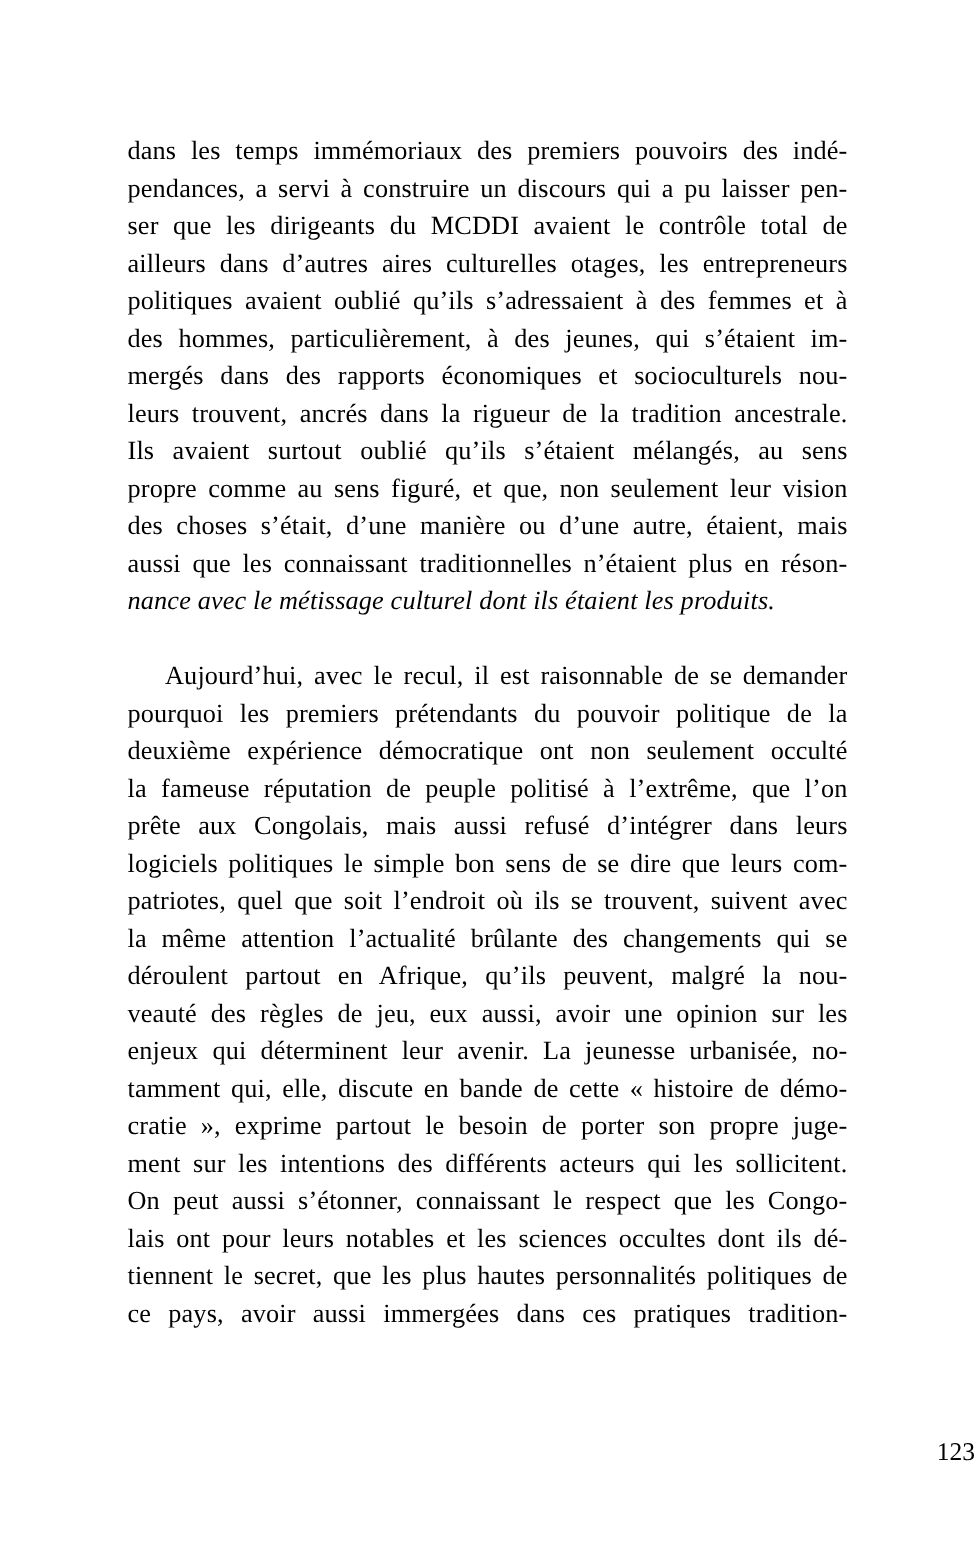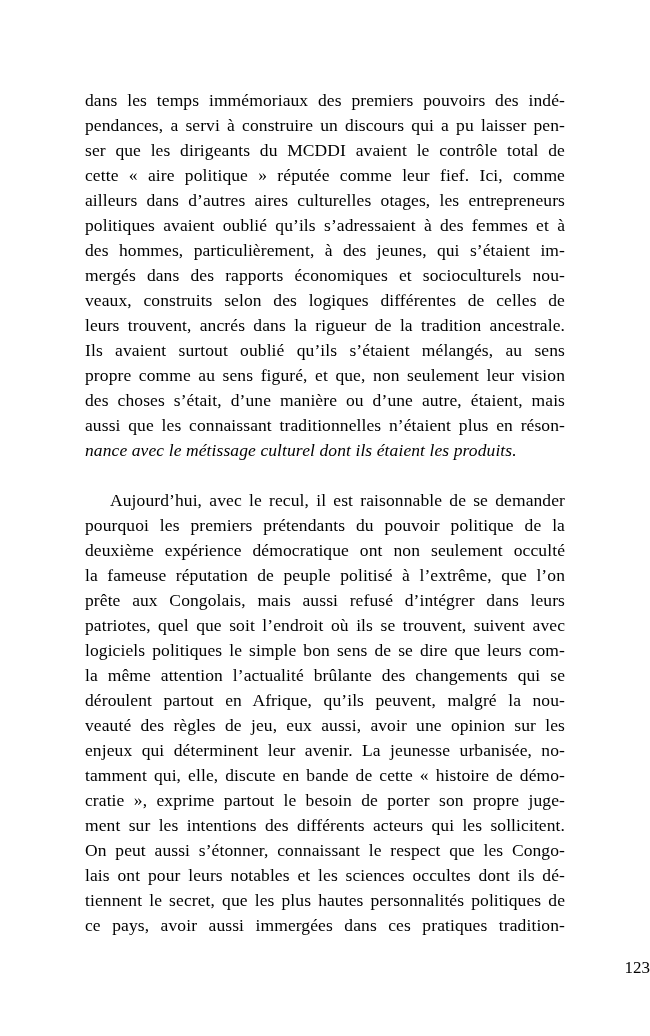--- a/index.html
+++ b/index.html
@@ -59,41 +59,39 @@
 </style>
 </head>
 <body>
 
 <div class="page">
   <div class="text-block">
       <div class="paragraph">
         <div class="line">dans les temps immémoriaux des premiers pouvoirs des indé-</div>
         <div class="line">pendances, a servi à construire un discours qui a pu laisser pen-</div>
         <div class="line">ser que les dirigeants du MCDDI avaient le contrôle total de</div>
-        <div class="line">cette « aire politique » réputée comme leur fief. Ici, comme</div>
         <div class="line">ailleurs dans d’autres aires culturelles otages, les entrepreneurs</div>
         <div class="line">politiques avaient oublié qu’ils s’adressaient à des femmes et à</div>
         <div class="line">des hommes, particulièrement, à des jeunes, qui s’étaient im-</div>
         <div class="line">mergés dans des rapports économiques et socioculturels nou-</div>
-        <div class="line">veaux, construits selon des logiques différentes de celles de</div>
         <div class="line">leurs trouvent, ancrés dans la rigueur de la tradition ancestrale.</div>
         <div class="line">Ils avaient surtout oublié qu’ils s’étaient mélangés, au sens</div>
         <div class="line">propre comme au sens figuré, et que, non seulement leur vision</div>
         <div class="line">des choses s’était, d’une manière ou d’une autre, étaient, mais</div>
         <div class="line">aussi que les connaissant traditionnelles n’étaient plus en réson-</div>
         <div class="line last-left">nance avec le métissage culturel dont ils étaient les produits.</div>
       </div>
       <div class="paragraph">
         <div class="line indent">Aujourd’hui, avec le recul, il est raisonnable de se demander</div>
         <div class="line">pourquoi les premiers prétendants du pouvoir politique de la</div>
         <div class="line">deuxième expérience démocratique ont non seulement occulté</div>
         <div class="line">la fameuse réputation de peuple politisé à l’extrême, que l’on</div>
         <div class="line">prête aux Congolais, mais aussi refusé d’intégrer dans leurs</div>
+        <div class="line">logiciels politiques le simple bon sens de se dire que leurs com-</div>
         <div class="line">patriotes, quel que soit l’endroit où ils se trouvent, suivent avec</div>
-        <div class="line">logiciels politiques le simple bon sens de se dire que leurs com-</div>
         <div class="line">la même attention l’actualité brûlante des changements qui se</div>
         <div class="line">déroulent partout en Afrique, qu’ils peuvent, malgré la nou-</div>
         <div class="line">veauté des règles de jeu, eux aussi, avoir une opinion sur les</div>
         <div class="line">enjeux qui déterminent leur avenir. La jeunesse urbanisée, no-</div>
         <div class="line">tamment qui, elle, discute en bande de cette « histoire de démo-</div>
         <div class="line">cratie », exprime partout le besoin de porter son propre juge-</div>
         <div class="line">ment sur les intentions des différents acteurs qui les sollicitent.</div>
         <div class="line">On peut aussi s’étonner, connaissant le respect que les Congo-</div>
         <div class="line">lais ont pour leurs notables et les sciences occultes dont ils dé-</div>
         <div class="line">tiennent le secret, que les plus hautes personnalités politiques de</div>

